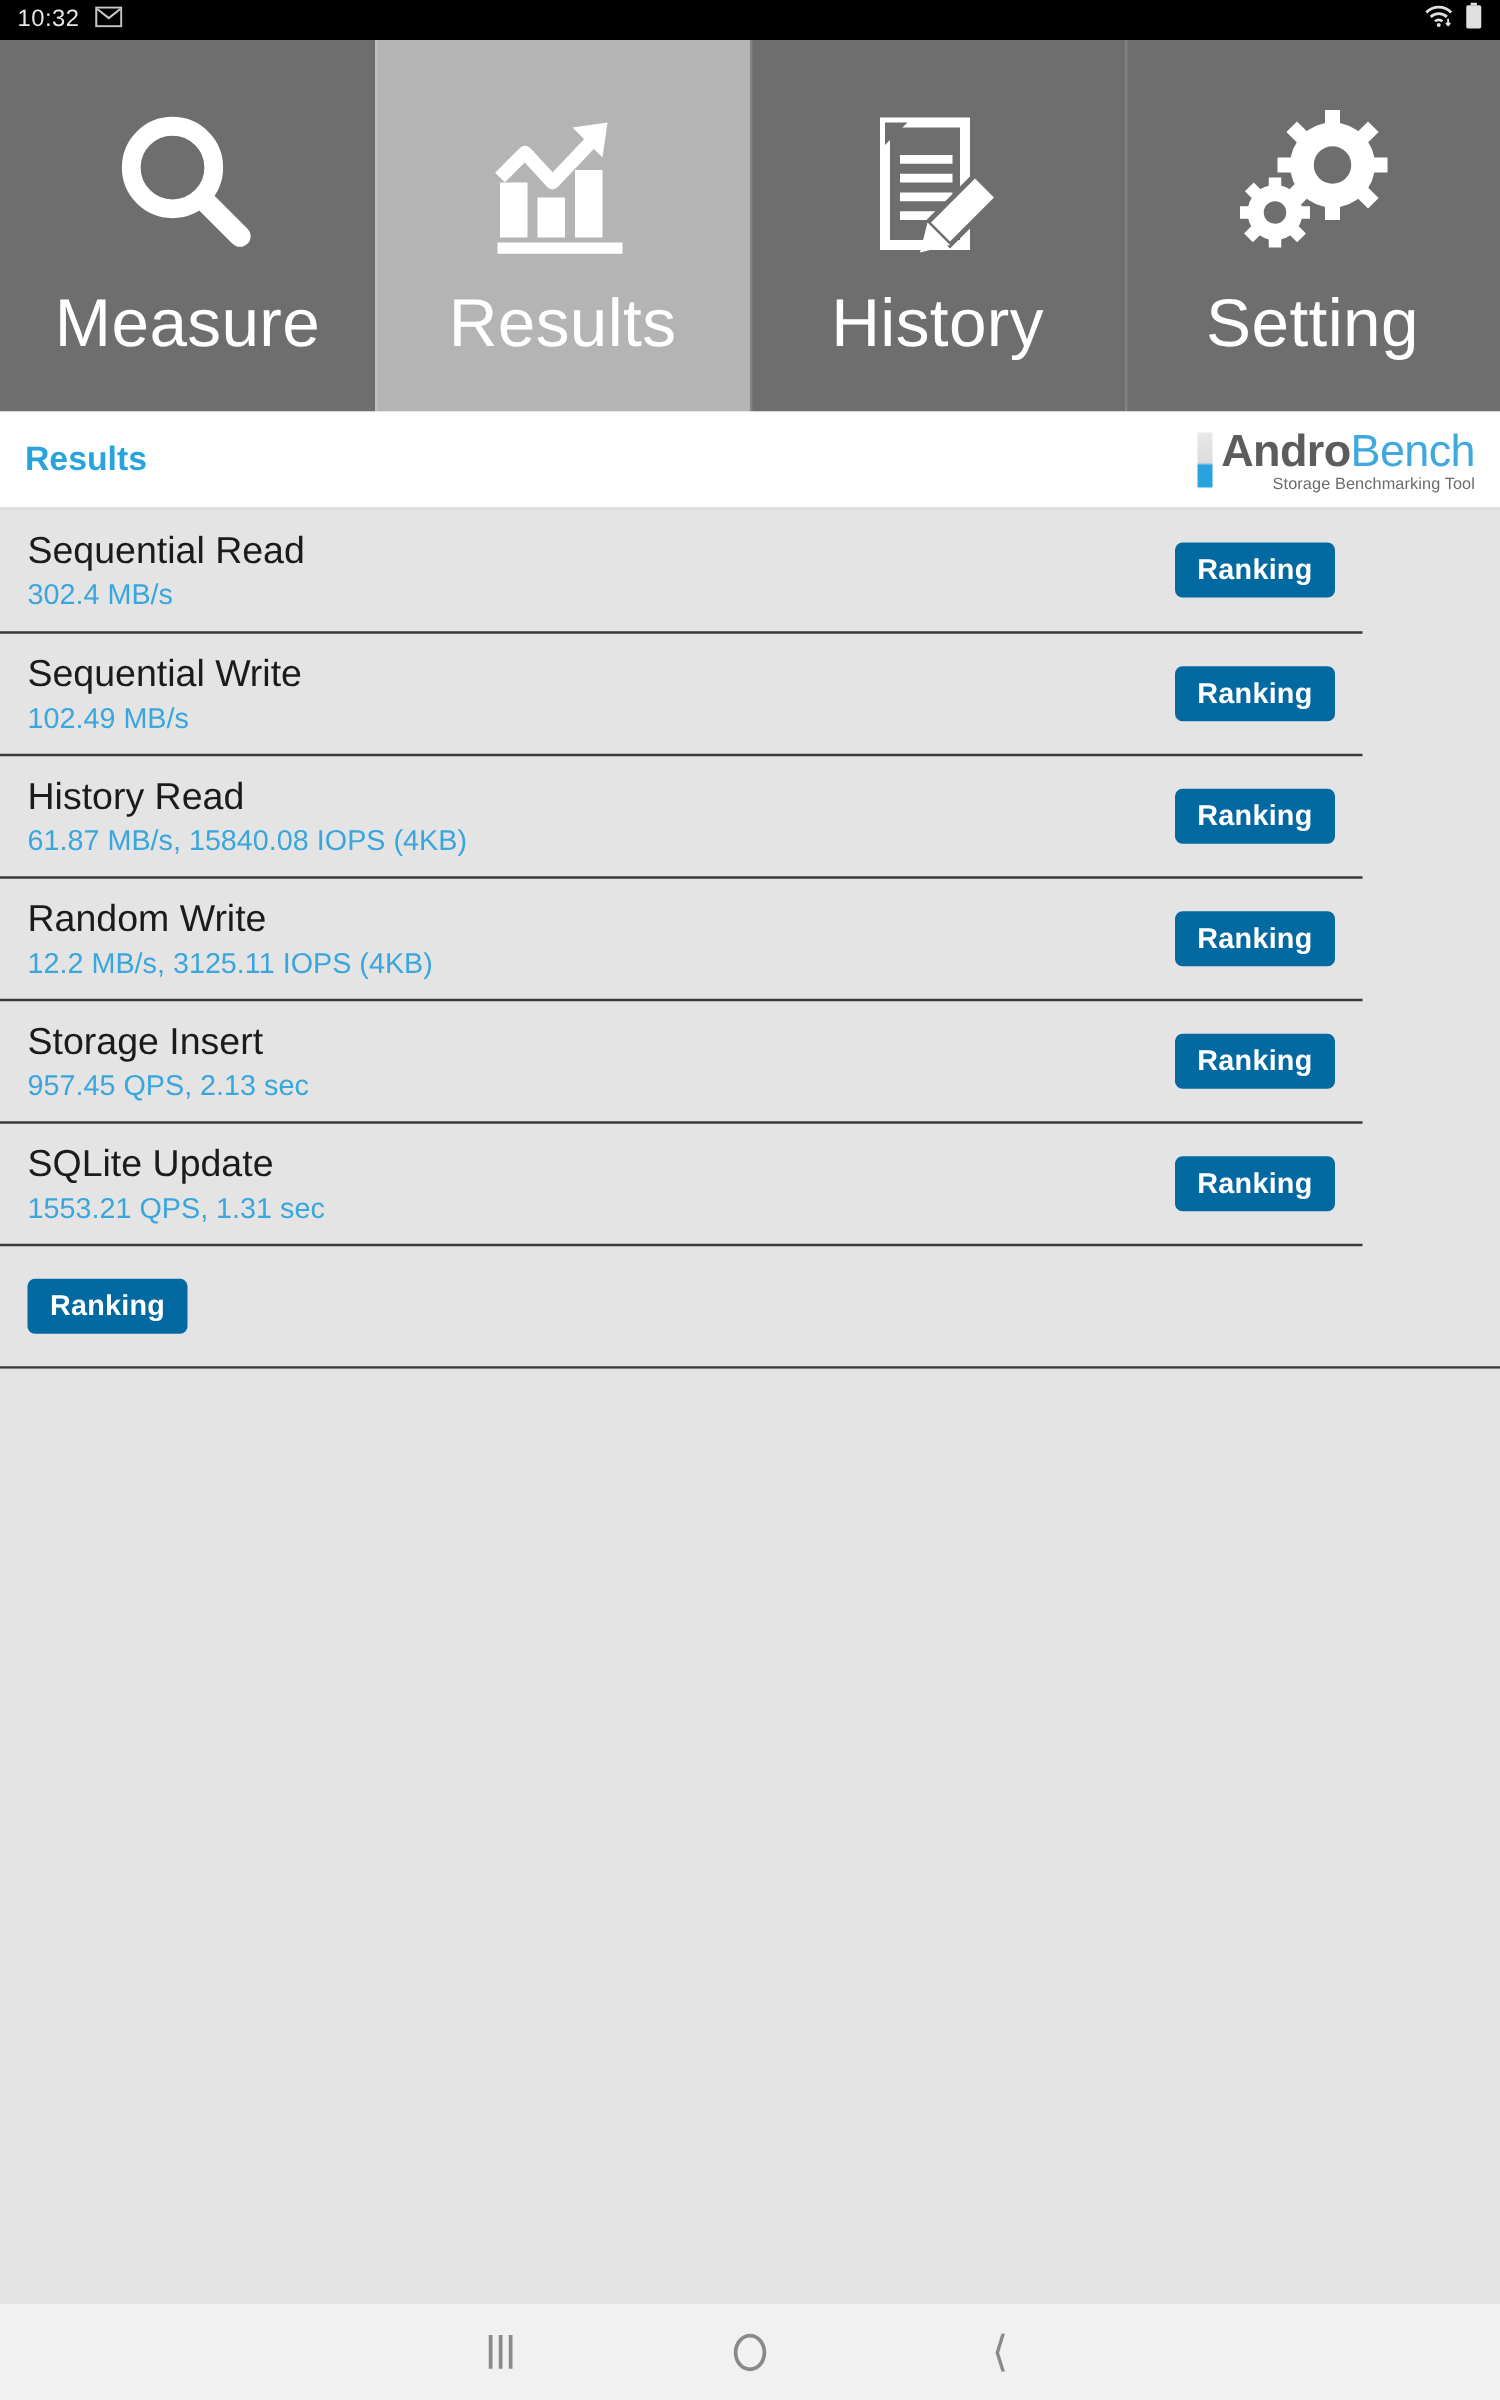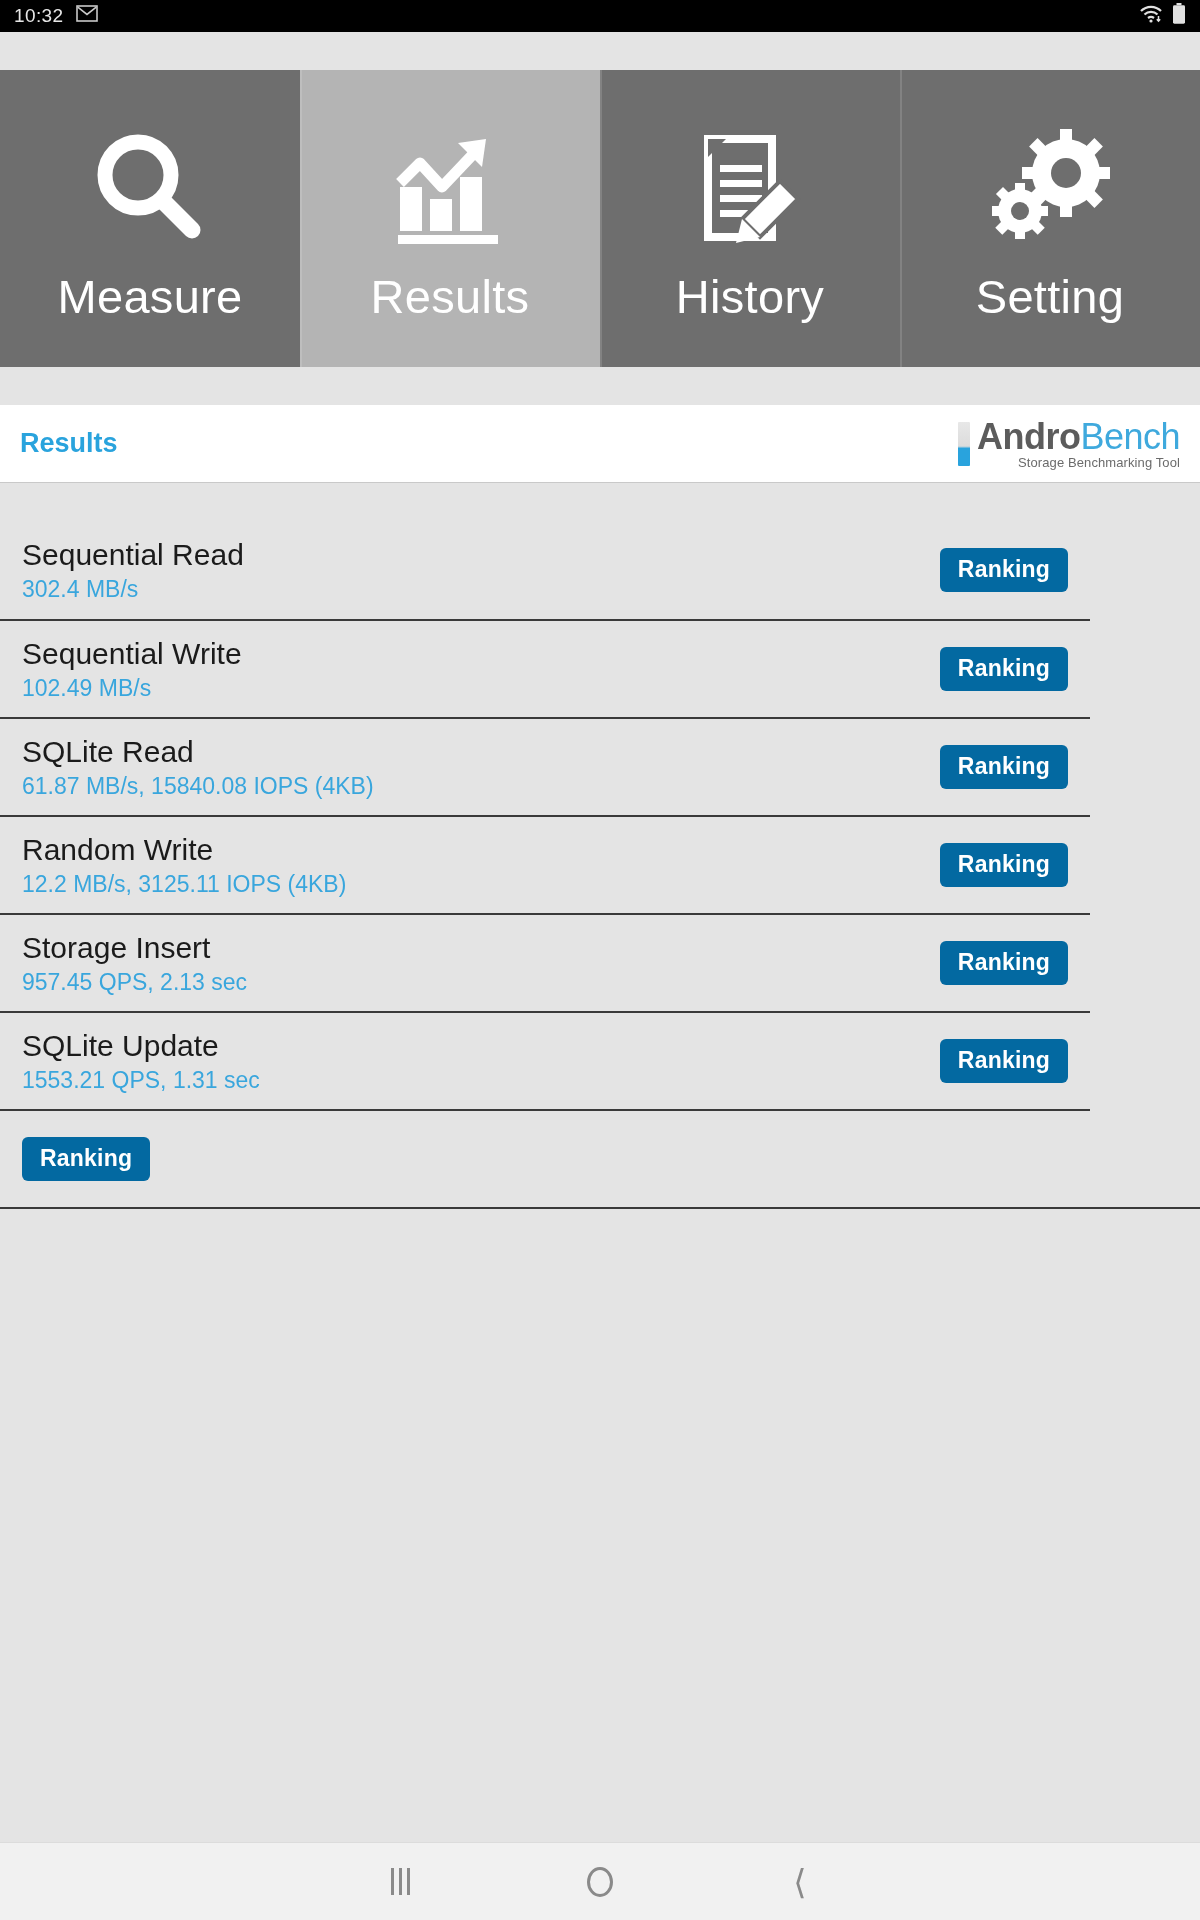--- a/index.html
+++ b/index.html
@@ -27,21 +27,21 @@
     display:flex; flex-direction:column; align-items:center; justify-content:center;
     background:#6e6e6e; position:relative;
   }
   .tab + .tab::before{
     content:""; position:absolute; left:0; top:0; bottom:0; width:2px;
     background:rgba(255,255,255,.14);
   }
   .tab.active{ background:#b4b4b4; }
   .tab-icon{ height:140px; display:flex; align-items:flex-end; justify-content:center; }
   .tab-label{
-    color:#fff; font-size:47px; margin-top:16px; letter-spacing:.3px;
+    color:#fff; font-size:54px; margin-top:16px; letter-spacing:.3px;
   }
 
   
   .pagehead{
     height:78px; width:1200px; background:#fff;
     display:flex; align-items:center; justify-content:space-between;
     padding:0 20px 0 20px; border-bottom:1px solid #c9c9c9;
   }
   .page-title{ color:#29a3dd; font-size:27px; font-weight:bold; }
   .logo{ display:flex; align-items:center; gap:7px; }
@@ -85,21 +85,21 @@
   }
   .nav-btn{
     width:200px; display:flex; align-items:center; justify-content:center;
     height:78px; cursor:pointer;
   }
   .nav-recents{ display:flex; gap:5px; }
   .nav-recents i{ display:block; width:3px; height:27px; background:#8a8a8a; }
   .nav-home{ width:26px; height:30px; border:3px solid #8a8a8a; border-radius:13px/15px; }
   .nav-back{ color:#8a8a8a; font-size:34px; line-height:1; font-family:"DejaVu Sans", sans-serif; }
 
-  .appframe{ position:relative; width:1200px; height:1920px; display:flex; flex-direction:column;gap:38px; }
+  .appframe{ position:relative; width:1200px; height:1920px; display:flex; flex-direction:column; }
 </style>
 </head>
 <body>
 
 <div class="appframe">
 
   <div class="statusbar">
     <div class="sb-left">
       <span class="sb-clock">10:32</span>
       <span>
@@ -232,21 +232,21 @@
     <div class="row">
       <div class="row-texts">
         <span class="row-title">Sequential Write</span>
         <span class="row-value">102.49 MB/s</span>
       </div>
       <button class="rank-btn">Ranking</button>
     </div>
 
     <div class="row">
       <div class="row-texts">
-        <span class="row-title">SQLite Read</span>
+        <span class="row-title">History Read</span>
         <span class="row-value">61.87 MB/s, 15840.08 IOPS (4KB)</span>
       </div>
       <button class="rank-btn">Ranking</button>
     </div>
 
     <div class="row">
       <div class="row-texts">
         <span class="row-title">Random Write</span>
         <span class="row-value">12.2 MB/s, 3125.11 IOPS (4KB)</span>
       </div>

